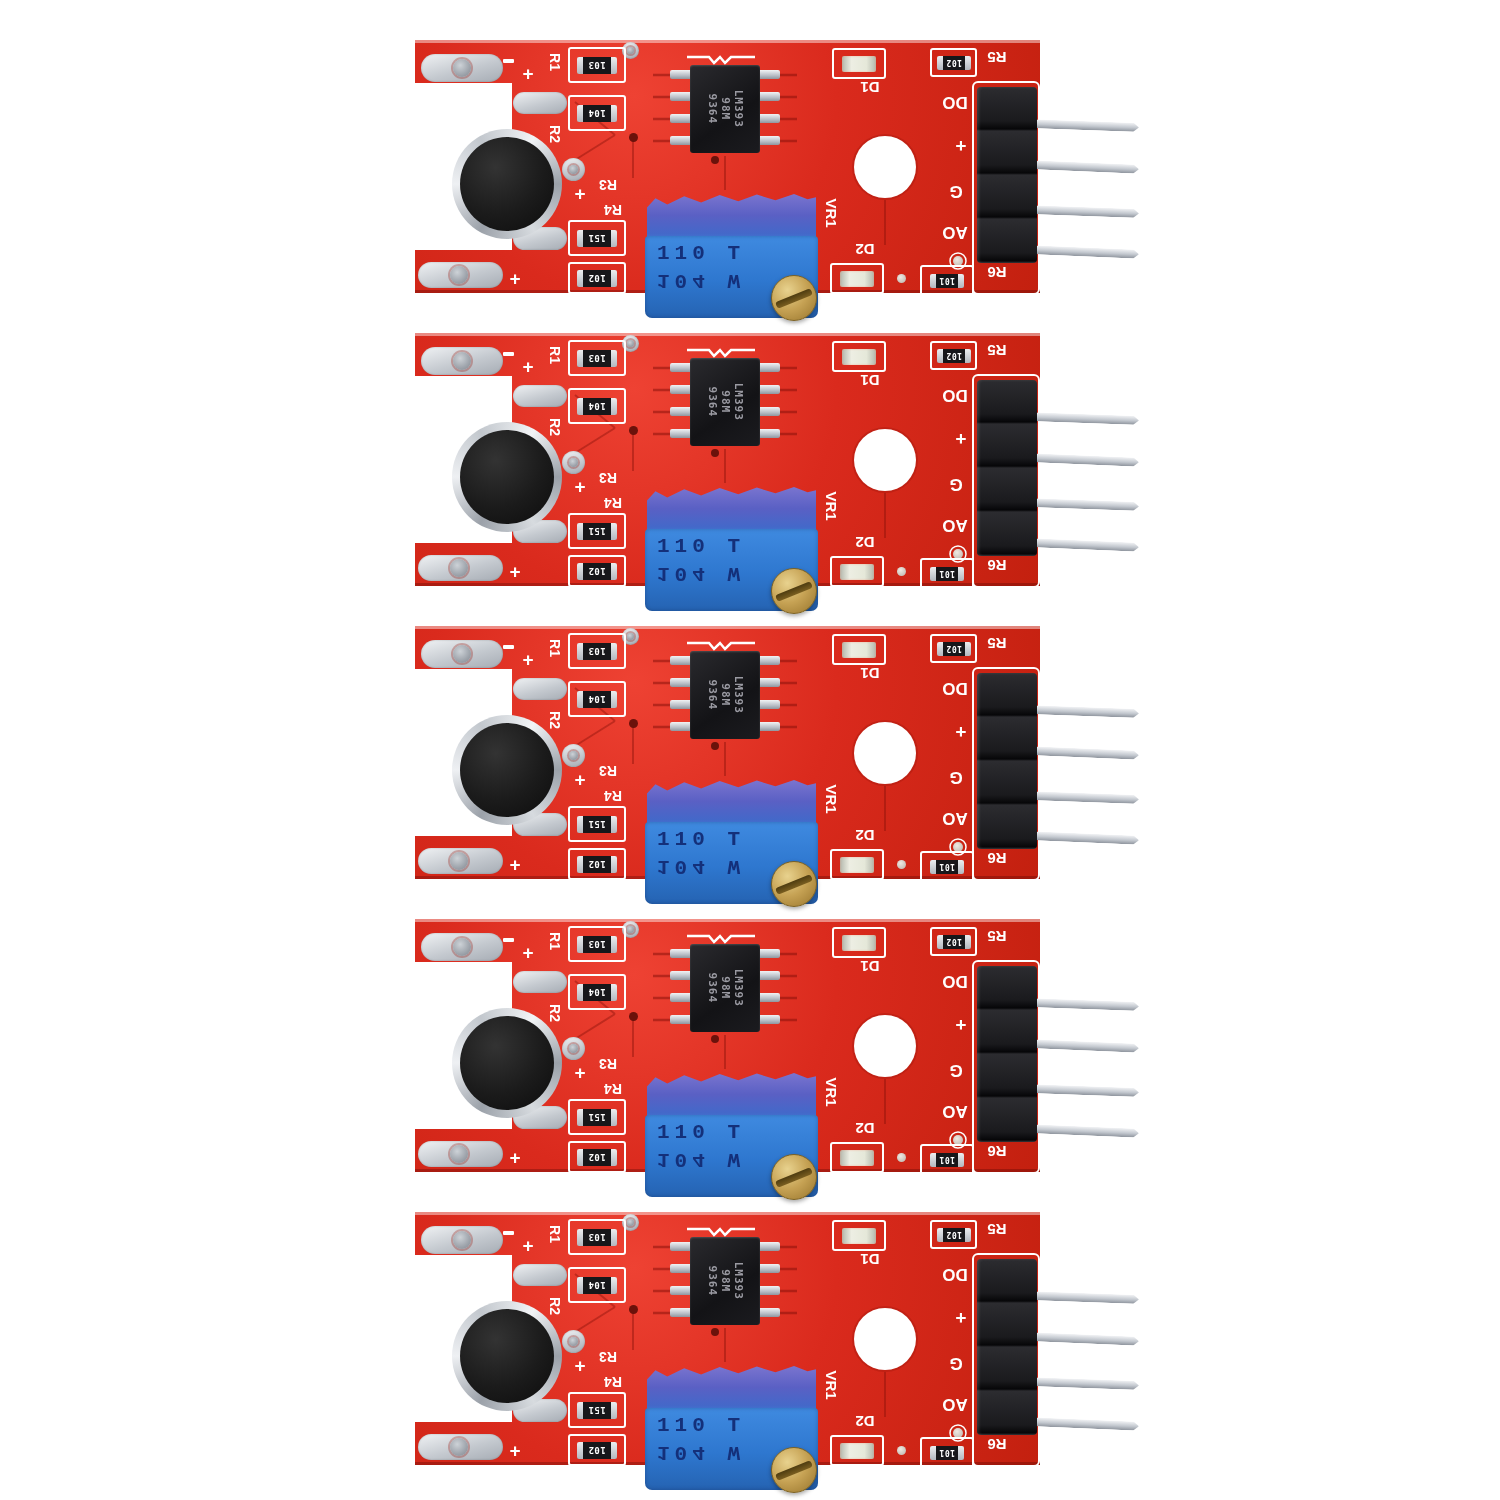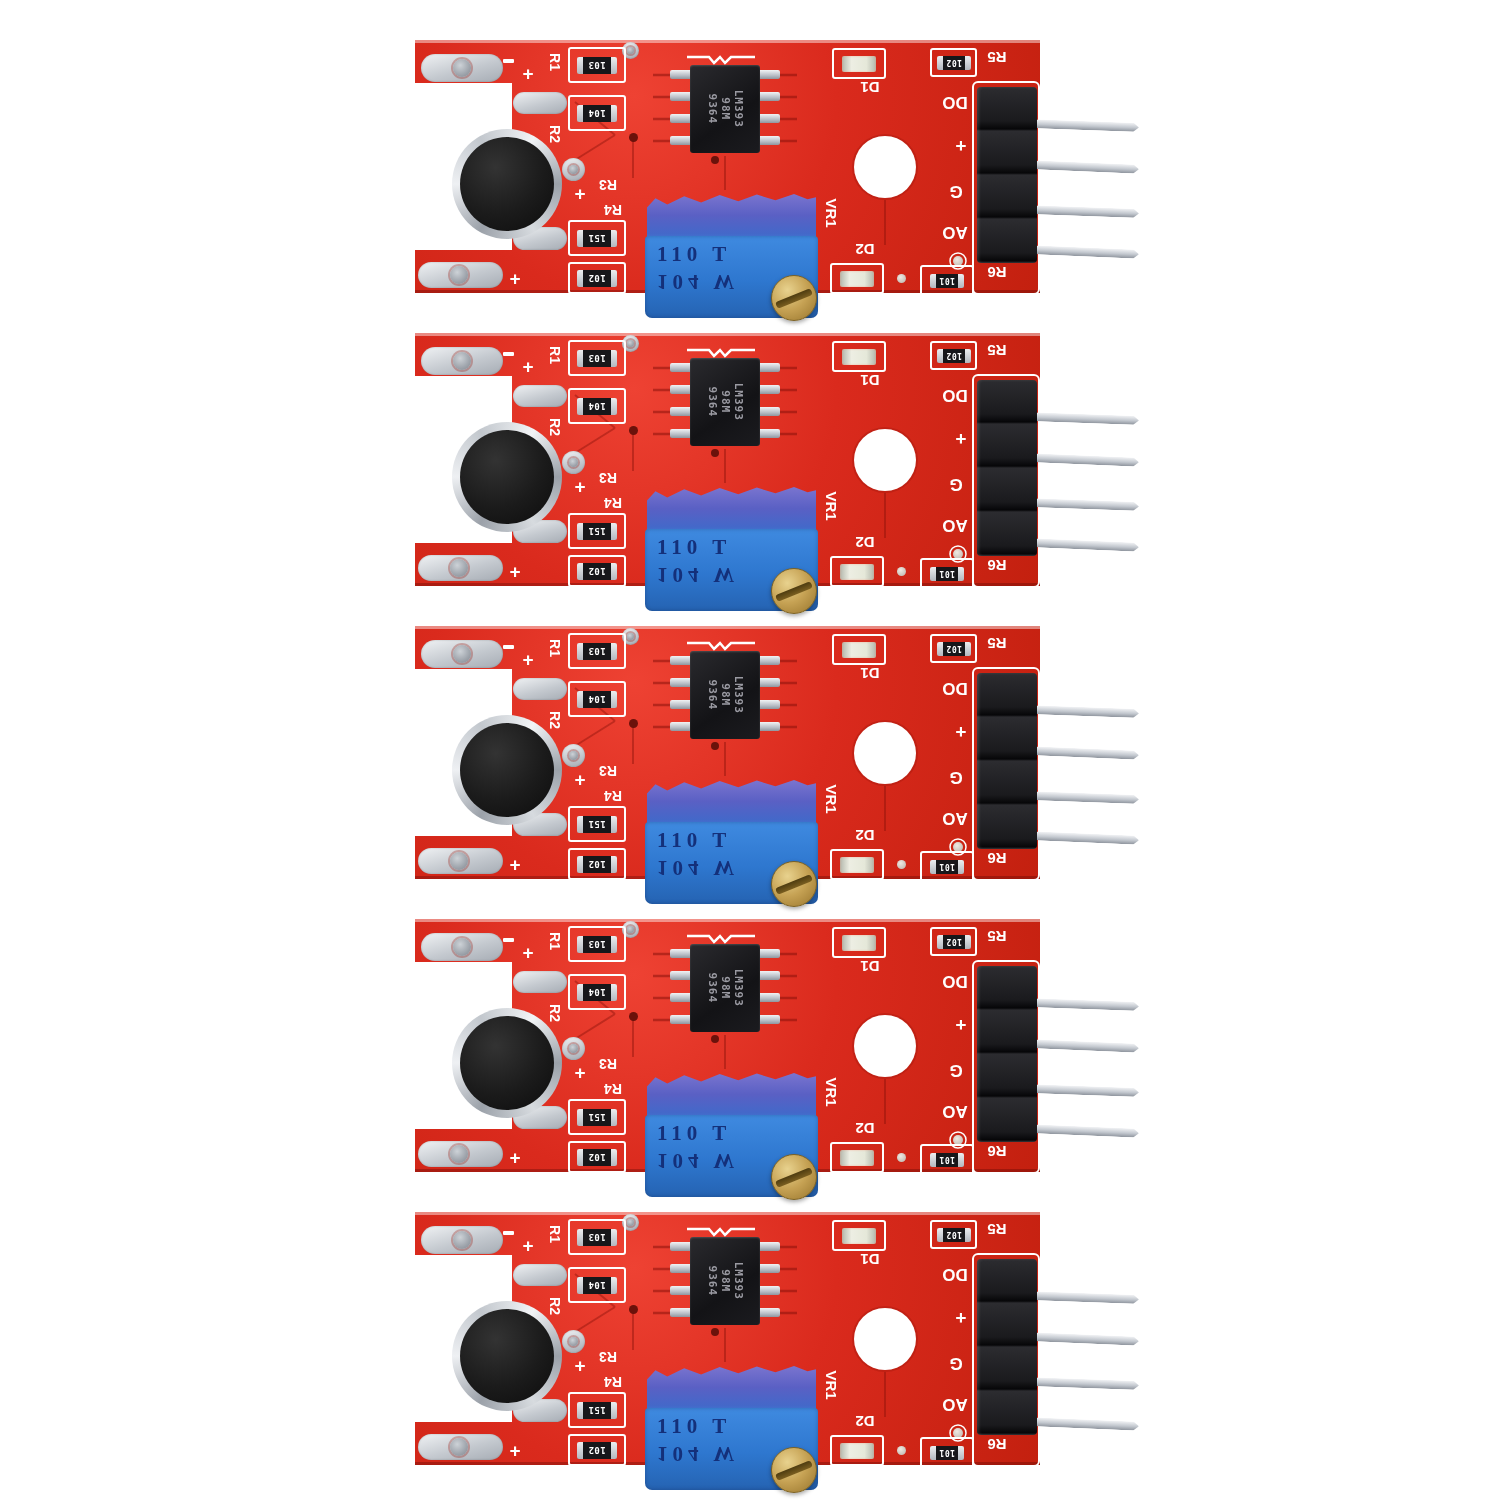--- a/index.html
+++ b/index.html
@@ -108,21 +108,21 @@
        font-size:11px;font-weight:bold;line-height:1.2;letter-spacing:1px;text-align:center;white-space:nowrap;}
 
   
   .trimmer{position:absolute;left:230px;top:152px;width:173px;height:126px;}
   .trim-top{position:absolute;left:2px;top:0;width:169px;height:52px;
        background:linear-gradient(180deg,#7d76d0 0%,#5a60c4 45%,#4468c9 80%,#3b82d8 100%);
        clip-path:polygon(0% 30%,5% 12%,12% 24%,22% 8%,32% 20%,43% 6%,54% 18%,65% 5%,76% 16%,87% 4%,95% 14%,100% 10%,100% 100%,0% 100%);}
   .trim-body{position:absolute;left:0;top:44px;width:173px;height:82px;border-radius:4px 4px 7px 7px;
        background:linear-gradient(180deg,#3f8ae0 0%,#2e77cf 55%,#2563b2 100%);
        box-shadow:inset 0 0 4px rgba(0,0,30,.25);}
-  .trim-line{position:absolute;color:#14307a;font-family:Liberation Serif, serif;
+  .trim-line{position:absolute;color:#14307a;font-family:Liberation Mono, monospace;
        font-weight:bold;font-size:21px;letter-spacing:5px;white-space:pre;}
   .trim-line1{left:12px;top:6px;}
   .trim-line2{left:12px;top:33px;transform:scaleY(-1);}
   .screw{position:absolute;left:356px;top:235px;width:44px;height:44px;border-radius:50%;
        background:radial-gradient(circle at 35% 32%,#e8d28e,#c6a254 48%,#97742c 100%);
        border:1px solid #7c6122;box-shadow:0 2px 4px rgba(0,0,0,.35);
        display:flex;align-items:center;justify-content:center;}
   .screw-slot{width:38px;height:7px;border-radius:3px;transform:rotate(-22deg);
        background:linear-gradient(180deg,#4e3c10,#7a5e20);}
 

